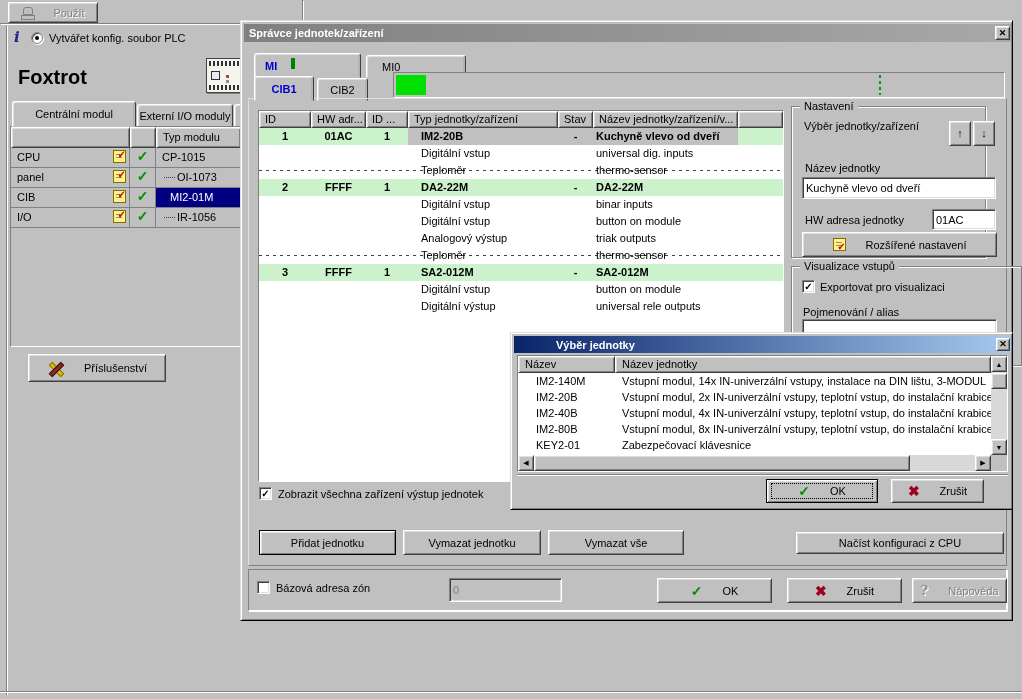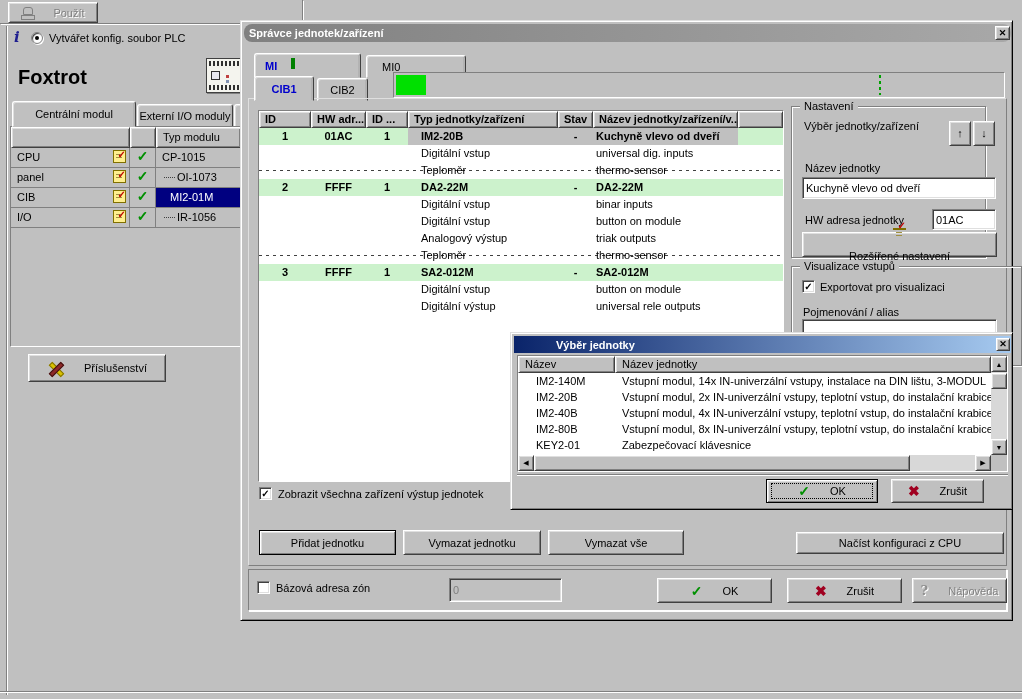--- a/index.html
+++ b/index.html
@@ -13,21 +13,21 @@
   
   .bvl { border:1px solid; border-color:#ffffff #404040 #404040 #ffffff;
          box-shadow:inset 1px 1px 0 #dfdfdf, inset -1px -1px 0 #808080; background:#c0c0c0; }
   .bvl-thin { border:1px solid; border-color:#dfdfdf #808080 #808080 #dfdfdf; }
   .snk-thin { border:1px solid; border-color:#808080 #ffffff #ffffff #808080; }
   .btn { display:flex; align-items:center; justify-content:center; gap:20px; font-size:11px; }
   .btn.default { border:1px solid #000; background:#c0c0c0;
     box-shadow:inset 1px 1px 0 #fff, inset -1px -1px 0 #808080, inset 2px 2px 0 #dfdfdf; }
   .disabled { color:#808080; text-shadow:1px 1px 0 #ffffff; }
   .titlebar { display:flex; align-items:center; color:#fff; font-weight:bold; padding-left:5px; }
-  .tb-inactive { background:linear-gradient(90deg,#808080,#a8a8a8);border-radius:8px; }
+  .tb-inactive { background:linear-gradient(90deg,#808080,#a8a8a8); }
   .tb-active { background:linear-gradient(90deg,#0a246a,#a6caf0);padding-left:42px; }
   .close-btn { font-size:9px; font-weight:bold; display:flex; align-items:center; justify-content:center; line-height:1; }
   .tab { position:absolute; background:#c0c0c0; border:1px solid; border-color:#ffffff #404040 #c0c0c0 #ffffff;
          box-shadow:inset 1px 1px 0 #dfdfdf, inset -2px 0 0 #80808033; border-radius:3px 3px 0 0;
          display:flex; align-items:center; justify-content:center; }
   .tab.on { font-weight:bold; color:#0000cc; z-index:3; }
   .grp { position:absolute; border:1px solid #808080; box-shadow:inset 1px 1px 0 #fff, 1px 1px 0 #fff; }
   .grp-title { position:absolute; top:-7px; left:8px; background:#c0c0c0; padding:0 4px; }
   .checkbox { position:absolute; width:13px; height:13px; background:#fff;
     border:1px solid; border-color:#808080 #fff #fff #808080;
@@ -80,21 +80,21 @@
     line-height:19px; padding-left:6px; white-space:nowrap; overflow:hidden; }
   .lt-c .note-icon { position:absolute; right:3px; top:2px; }
   .lt-check { text-align:center; padding-left:0; }
   .lt-type.sel { background:#000080; color:#fff; font-weight:normal; padding-left:14px; }
 
   
   .units { left:17px; top:89px; width:526px; height:372px; background:#fff; overflow:hidden; }
   .trow { display:grid; grid-template-columns:52px 55px 42px 150px 35px 145px auto; height:17px; }
   .trow .cell { line-height:17px; white-space:nowrap; overflow:hidden; }
   .trow.head .cell { background:#c0c0c0; border:1px solid; border-color:#fff #404040 #404040 #fff;
-    box-shadow:inset 1px 1px 0 #dfdfdf, inset -1px -1px 0 #808080; padding-left:5px; line-height:15px;font-weight:bold; }
+    box-shadow:inset 1px 1px 0 #dfdfdf, inset -1px -1px 0 #808080; padding-left:5px; line-height:15px; }
   .u .cell { font-weight:bold; }
   .g { background:#ccf2cc; } .hl { background:#c0c0c0; }
   .cid,.cid2,.chw,.cstav { text-align:center; }
   .ctype { padding-left:13px; } .cname { padding-left:3px; }
   .dev .ctype { grid-column:4; } .dev .cname { grid-column:6; }
   .trow.dashed { background:repeating-linear-gradient(90deg,#404040 0 3px,transparent 3px 7px) 0 50% / 100% 1px no-repeat; }
 
   
   .dialog { position:absolute; background:#c0c0c0; border:1px solid; border-color:#dfdfdf #000 #000 #dfdfdf;
     box-shadow:inset 1px 1px 0 #fff, inset -1px -1px 0 #808080; }
@@ -285,21 +285,21 @@
     <button class="abs btn bvl" style="left:157px;top:14px;width:22px;height:25px;">
       <span class="glyph">↑</span>
     </button>
     <button class="abs btn bvl" style="left:181px;top:14px;width:22px;height:25px;">
       <span class="glyph">↓</span>
     </button>
     <span class="lbl" style="left:13px;top:55px;">Název jednotky</span>
     <input class="input" style="left: 10px; top: 70px; width: 194px; height: 22px;" value="Kuchyně vlevo od dveří">
     <span class="lbl" style="left:13px;top:107px;">HW adresa jednotky</span>
     <input class="input" style="left: 140px; top: 102px; width: 64px; height: 21px;" value="01AC">
-    <button class="abs btn bvl" style="left:10px;top:125px;width:195px;height:25px;flex-direction:column;">
+    <button class="abs btn bvl" style="left:10px;top:125px;width:195px;height:25px;">
       <span class="note-icon"></span>
       <span>Rozšířené nastavení</span>
     </button>
   </div>
 
   <div class="grp" style="left:550px;top:245px;width:231px;height:100px;">
     <span class="grp-title">Visualizace vstupů</span>
     <span class="checkbox" style="left:10px;top:13px;">
       <span>✓</span>
     </span>

